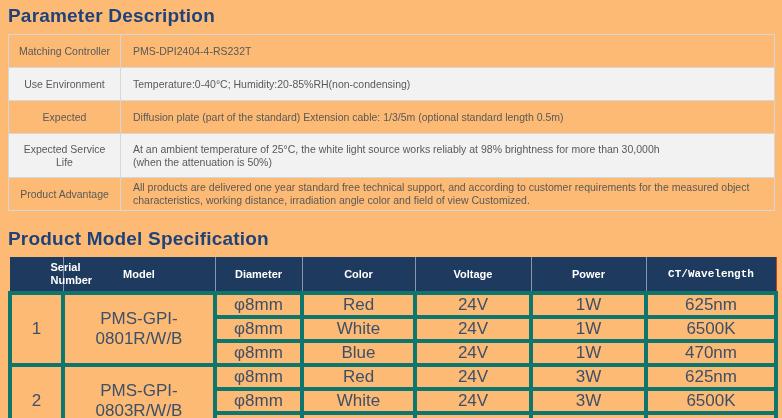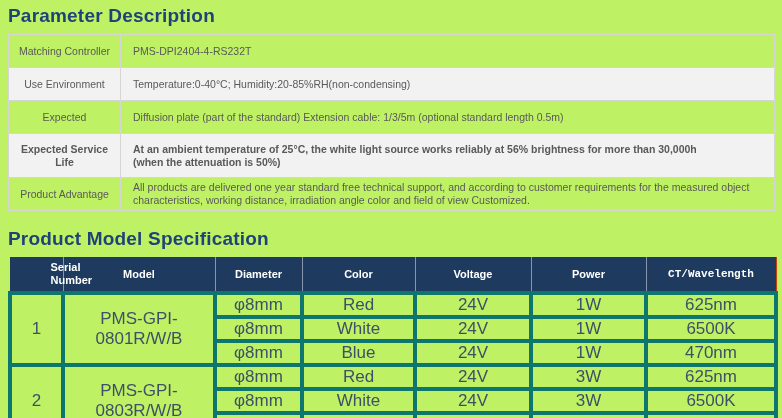--- a/index.html
+++ b/index.html
@@ -1,19 +1,19 @@
 <!DOCTYPE html>
 <html><head>
 <meta charset="utf-8">
 <style>
   html, body { margin: 0; padding: 0; background: #ffffff; }
   body { font-family: "Liberation Sans", sans-serif; }
   .page {
     width: 782px; height: 418px; box-sizing: border-box;
-    padding: 3px 8px 0 8px; background: #bef264; overflow: hidden;
+    padding: 3px 8px 0 8px; background: #fdba74; overflow: hidden;
   }
   .sec-title {
     font-size: 19px; font-weight: 700; color: #1f4378;
     margin: 2px 0 7px 0; letter-spacing: 0.2px;
   }
   .sec-title.second { margin-top: 17px; }
 
   table { border-collapse: collapse; table-layout: fixed; width: 766px; }
 
   
@@ -22,21 +22,21 @@
     font-size: 10.5px; color: #595959;
     vertical-align: middle; line-height: 13px;
     padding: 3px 6px; box-sizing: border-box;
   }
   .param-table tr.shaded td { background: #f2f2f2; }
   .param-table td.label { text-align: center; }
   .param-table td.pw { text-align: center; white-space: pre-line; }
   .param-table td.value { text-align: left; padding-left: 12px; white-space: pre-line; margin-top: 16px; }
   .param-table tr.r1 td { height: 38px; }
   .param-table tr.r2 td, .param-table tr.r3 td, .param-table tr.r4 td { height: 33px; }
-  .param-table tr.r5 td { height: 44px; font-weight: bold; }
+  .param-table tr.r5 td { height: 44px; }
   .param-table tr.r6 td { height: 30px; }
 
   
   .model-table { border-bottom: 2px solid #1e3a5e; }
   .model-table th {
     background: #1e3a5e; color: #ffffff;
     font-size: 11px; font-weight: 700;
     height: 36px; vertical-align: middle; text-align: center;
     border-left: 1px solid #8795ad; border-right: 1px solid #8795ad;
     padding: 2px 4px; box-sizing: border-box; line-height: 13px;
@@ -75,21 +75,21 @@
     <tr class="r3 shaded">
       <td class="label">Use Environment</td>
       <td class="value" colspan="6">Temperature:0-40°C; Humidity:20-85%RH(non-condensing)</td>
     </tr>
     <tr class="r4">
       <td class="label">Expected</td>
       <td class="value" colspan="6">Diffusion plate (part of the standard) Extension cable: 1/3/5m (optional standard length 0.5m)</td>
     </tr>
     <tr class="r5 shaded">
       <td class="label">Expected Service Life</td>
-      <td class="value" colspan="6">At an ambient temperature of 25°C, the white light source works reliably at 56% brightness for more than 30,000h
+      <td class="value" colspan="6">At an ambient temperature of 25°C, the white light source works reliably at 98% brightness for more than 30,000h
 (when the attenuation is 50%)</td>
     </tr>
     <tr class="r6">
       <td class="label">Product Advantage</td>
       <td class="value" colspan="6">All products are delivered one year standard free technical support, and according to customer requirements for the measured object
 characteristics, working distance, irradiation angle color and field of view Customized.</td>
     </tr>
   </tbody>
     </table>
 

